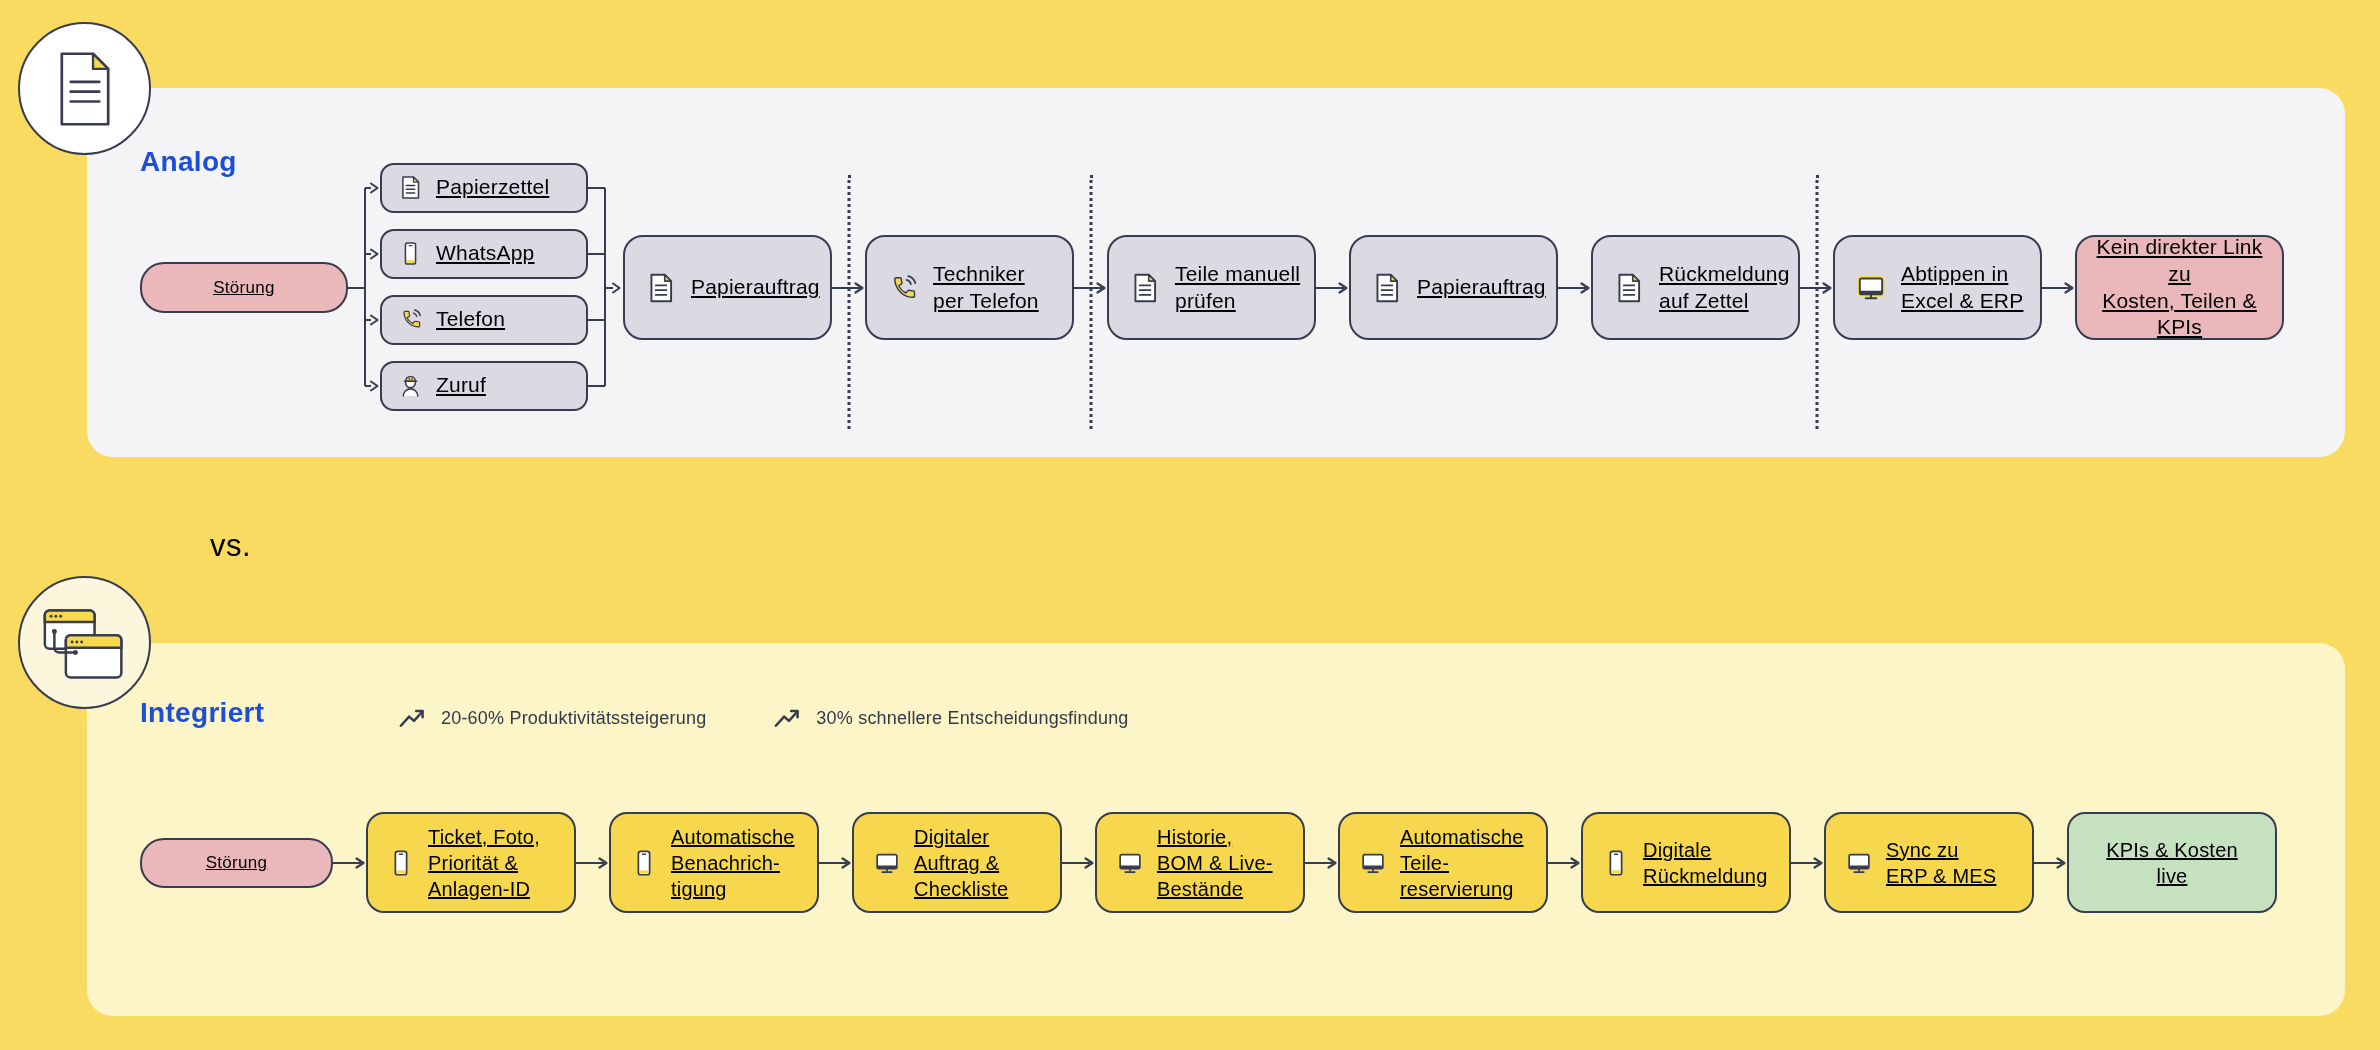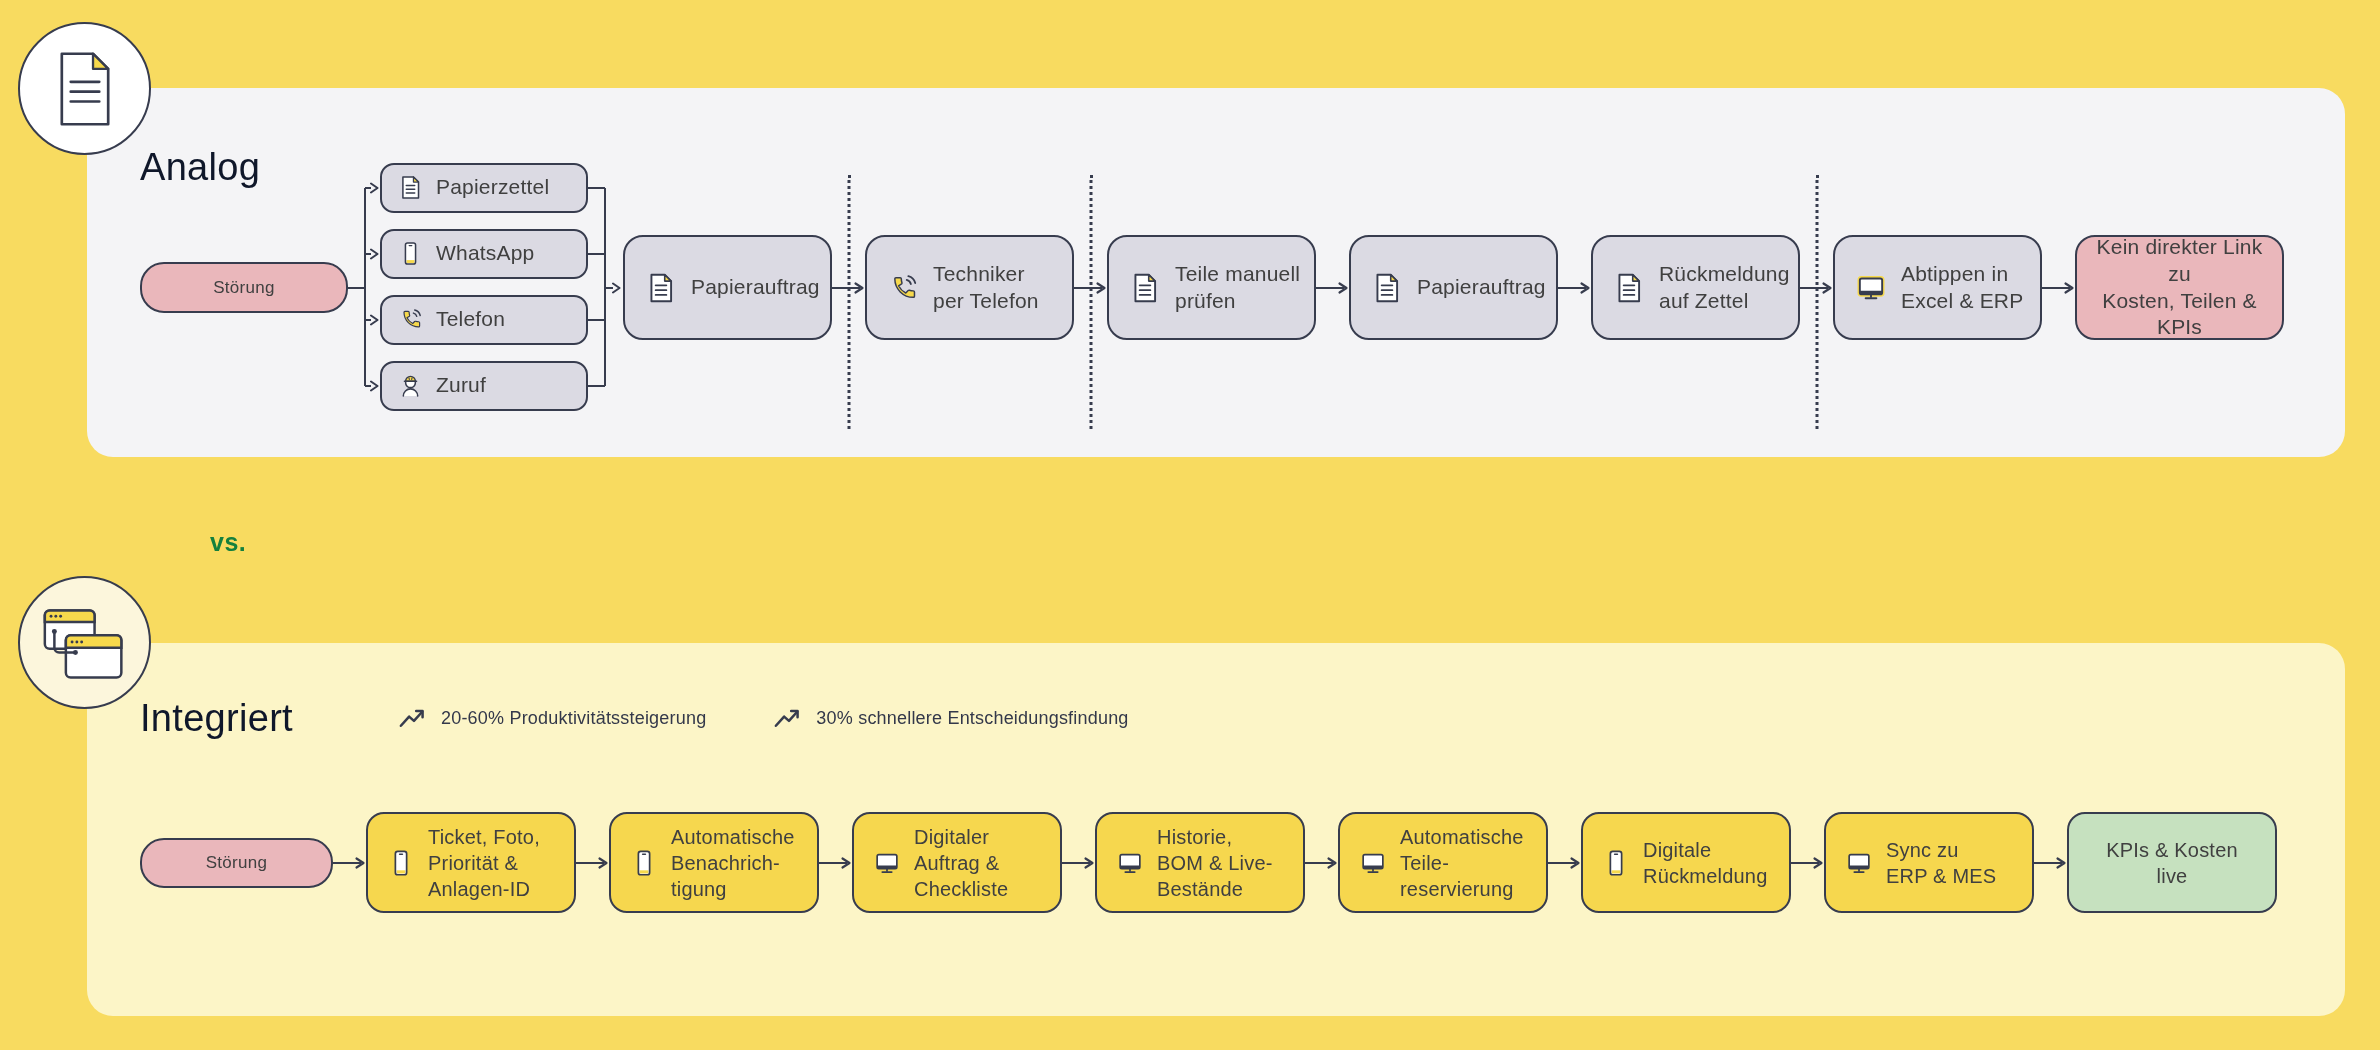--- a/index.html
+++ b/index.html
@@ -8,29 +8,29 @@
     --ink:#373C4E; --iconyellow:#F7D94C; --badge2:#FCF6DC;
   }
   html,body{margin:0;padding:0;background:var(--bg);}
   body{font-family:"Liberation Sans","DejaVu Sans",sans-serif;color:var(--ink);}
   .stage{position:relative;width:2380px;height:1050px;background:var(--bg);overflow:hidden;}
 
   .panel{position:absolute;left:87px;width:2258px;border-radius:26px;}
   .panel-analog{top:88px;height:369px;background:var(--panel1);}
   .panel-integriert{top:643px;height:373px;background:var(--panel2);}
 
-  .panel-title{position:absolute;left:53px;margin:0;font-size:38px;font-weight:400;letter-spacing:.3px;color:#0f172a;}
+  .panel-title{position:absolute;left:53px;margin:0;font-size:28px;font-weight:700;letter-spacing:.3px;color:#1d4ed8;}
   .panel-analog .panel-title{top:58px;}
   .panel-integriert .panel-title{top:54px;}
 
   .flow{position:absolute;display:flex;align-items:center;}
   .flow-analog{left:53px;top:147px;height:105px;}
   .flow-integriert{left:53px;top:169px;height:101px;}
 
-  .node{box-sizing:border-box;border:2px solid var(--ink);display:flex;align-items:center;background:var(--gray);flex:none;color:#404040;}
+  .node{box-sizing:border-box;border:2px solid var(--ink);display:flex;align-items:center;background:var(--gray);flex:none;color:#000000;text-decoration:underline;}
   .txt{font-size:21px;line-height:1.27;white-space:pre-line;letter-spacing:.2px;}
   .flow-integriert .txt{font-size:20px;line-height:1.3;}
 
   .pill{width:208px;height:51px;border-radius:24px;background:var(--pink);justify-content:center;font-size:17px;letter-spacing:.3px;}
   .flow-integriert .pill{width:193px;height:50px;}
 
   .step{width:209px;height:105px;border-radius:20px;padding:0 12px 0 19px;gap:13px;}
   .flow-integriert .step{width:210px;height:101px;border-radius:18px;padding:0 10px 0 18px;gap:12px;}
   .step.center{justify-content:center;padding:0 8px;}
   .step.center .txt{text-align:center;}
@@ -46,21 +46,21 @@
   .arrow{position:relative;width:33px;height:12px;}
   .arrow svg{display:block;overflow:visible;}
   .phase-divider{position:absolute;left:50%;top:50%;transform:translate(-50%,calc(-50% + 14px));height:254px;width:0;border-left:3px dotted var(--ink);}
 
   .icon{flex:none;display:flex;align-items:center;}
 
   .badge{position:absolute;width:133px;height:133px;border-radius:50%;border:2.5px solid var(--ink);background:#fff;display:flex;align-items:center;justify-content:center;box-sizing:border-box;}
   .badge-analog{left:18px;top:22px;}
   .badge-integriert{left:18px;top:576px;background:var(--badge2);}
 
-  .versus{position:absolute;left:210px;top:528px;font-size:25px;font-weight:700;color:#15803d;letter-spacing:.5px;}
+  .versus{position:absolute;left:210px;top:528px;font-size:31px;font-weight:400;color:#000000;letter-spacing:.5px;}
 
   .stats{position:absolute;left:310px;top:60px;display:flex;gap:66px;}
   .stat{display:flex;align-items:center;gap:13px;font-size:18px;letter-spacing:.2px;color:#33384A;}
 </style>
 </head>
 <body>
 
 <div class="stage">
 
   <section class="panel panel-analog">

